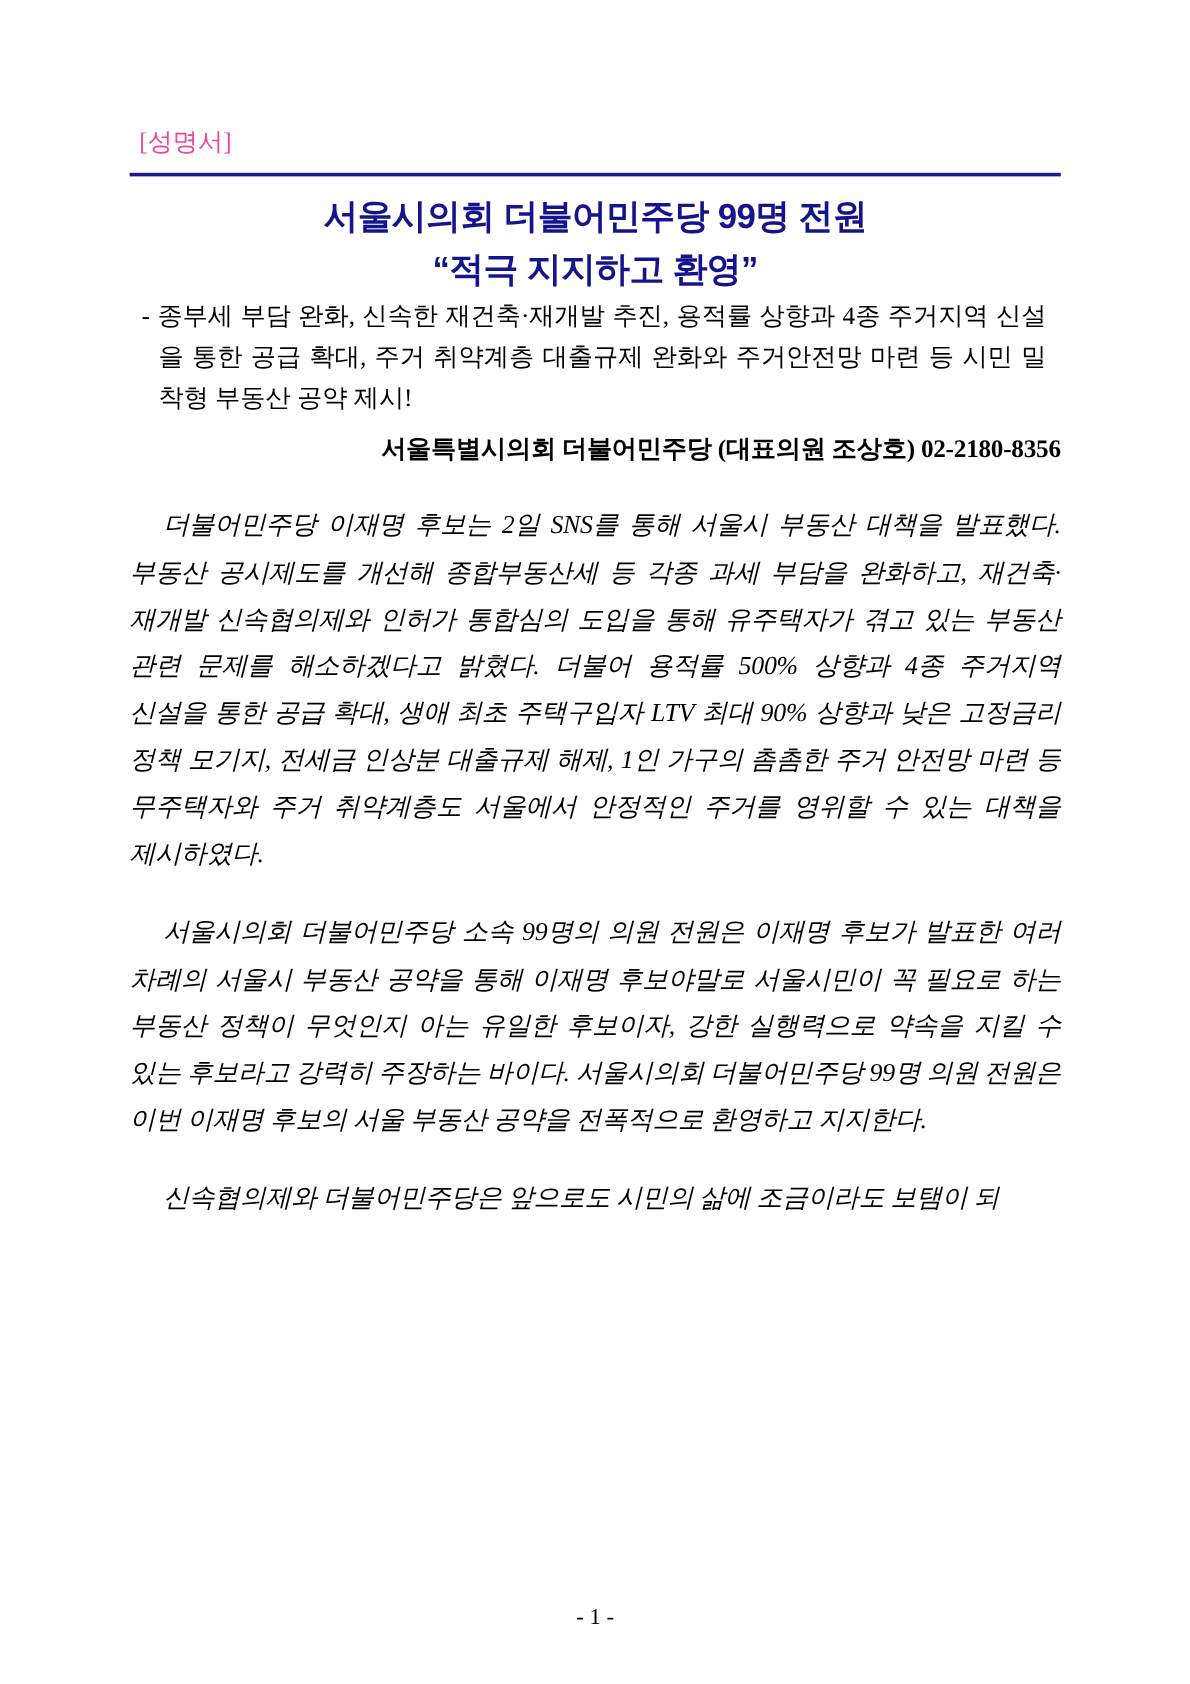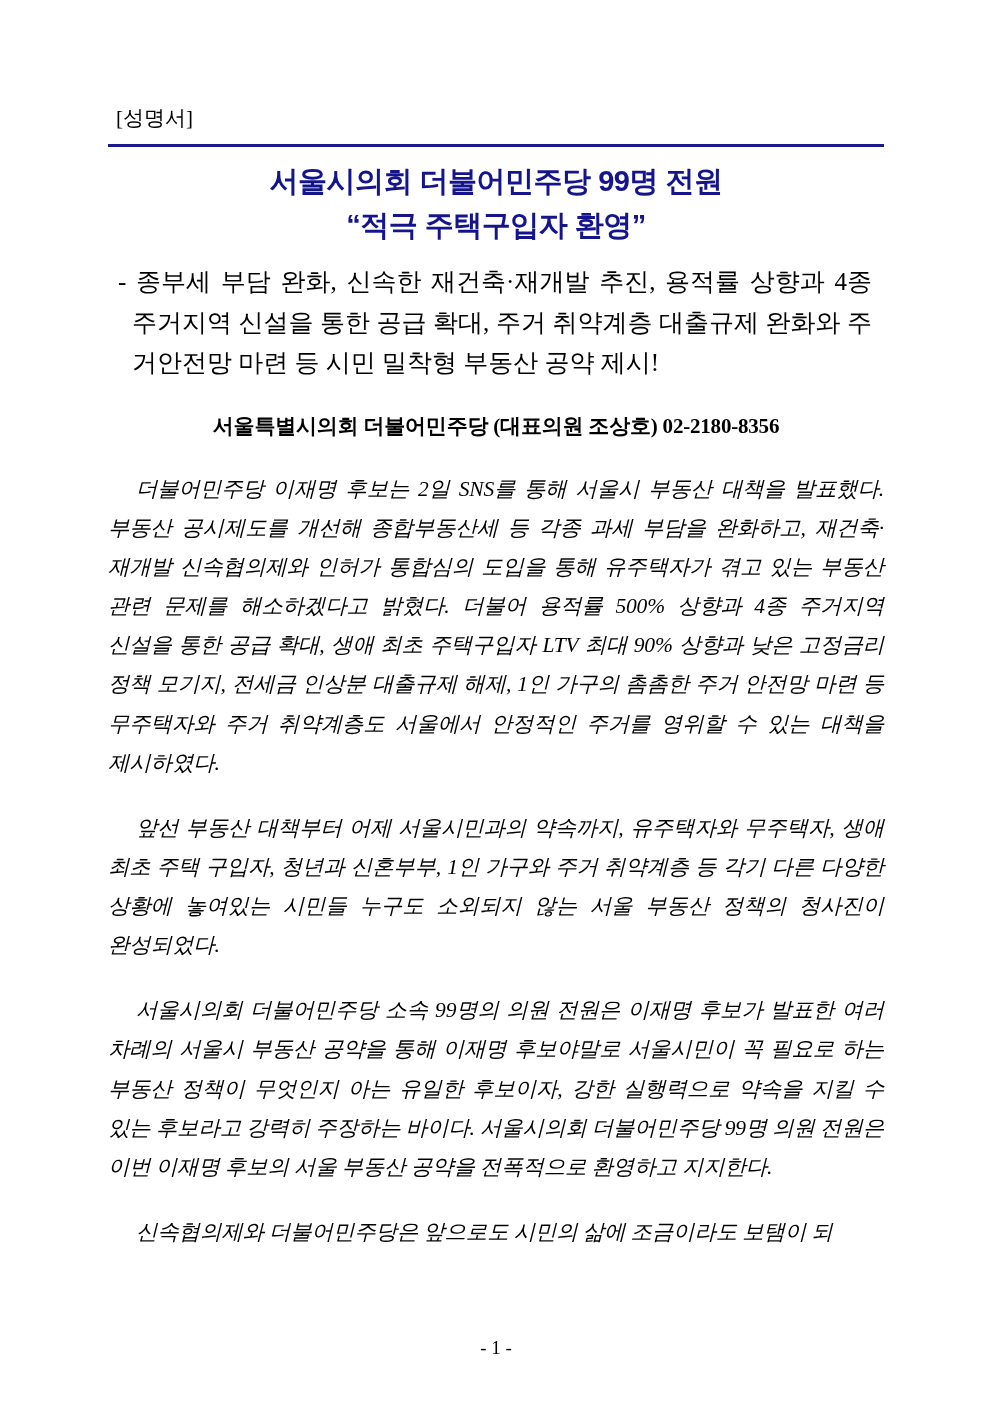--- a/index.html
+++ b/index.html
@@ -21,21 +21,21 @@
     width: 992px;
     height: 1403px;
     box-sizing: border-box;
     padding: 104px 108px 0 108px;
   }
   .doc-tag {
     font-size: 21px;
     font-family: "Liberation Serif", "DejaVu Serif", serif;
     letter-spacing: 0px;
     margin: 0 0 12px 8px;
-    color: #000000;
+    color: #ec4899;
   }
   .rule {
     border-top: 3px solid #1a1a8c;
     width: 100%;
     margin: 0 0 14px 0;
     height: 0;
   }
   .title-block {
     text-align: center;
     color: #14148c;
@@ -52,34 +52,33 @@
     letter-spacing: -0.5px;
     margin-top: 3px;
     text-align: center;
   }
   .title-line-3 {
     font-size: 29px;
     letter-spacing: -0.5px;
     margin-top: 3px;
   }
   .subtitle {
-    margin-top: 16px;
-    font-size: 25px;
+    font-size: 21px;
     line-height: 1.62;
     text-align: justify;
     text-justify: inter-word;
     padding: 0 12px 0 24px;
     text-indent: -14px;
     font-family: "Liberation Serif", "DejaVu Serif", serif;
   }
   .contact {
-    text-align: center;
+    text-align: right;
     font-size: 21px;
     font-weight: bold;
-    margin-top: 28px;
+    margin-top: 12px;
     letter-spacing: -0.2px;
     font-family: "Liberation Serif", "DejaVu Serif", serif;
   }
   .body-text {
     margin-top: 30px;
   }
   .para {
     font-size: 21.5px;
     line-height: 1.82;
     text-align: justify;
@@ -107,29 +106,28 @@
 <body>
 
 <div class="page">
 
   <div class="doc-tag">[성명서]</div>
 
   <div class="rule"></div>
 
   <div class="title-block">
     <div class="title-line-2">서울시의회 더불어민주당 99명 전원</div>
-    <div class="title-line-3">“적극 주택구입자 환영”</div>
+    <div class="title-line-3">“적극 지지하고 환영”</div>
   </div>
 
   <div class="subtitle">- 종부세 부담 완화, 신속한 재건축·재개발 추진, 용적률 상향과 4종 주거지역 신설을 통한 공급 확대, 주거 취약계층 대출규제 완화와 주거안전망 마련 등 시민 밀착형 부동산 공약 제시!</div>
 
   <div class="contact">서울특별시의회 더불어민주당 (대표의원 조상호) 02-2180-8356</div>
 
   <div class="body-text">
     <p class="para">더불어민주당 이재명 후보는 2일 SNS를 통해 서울시 부동산 대책을 발표했다. 부동산 공시제도를 개선해 종합부동산세 등 각종 과세 부담을 완화하고, 재건축·재개발 신속협의제와 인허가 통합심의 도입을 통해 유주택자가 겪고 있는 부동산 관련 문제를 해소하겠다고 밝혔다. 더불어 용적률 500% 상향과 4종 주거지역 신설을 통한 공급 확대, 생애 최초 주택구입자 LTV 최대 90% 상향과 낮은 고정금리 정책 모기지, 전세금 인상분 대출규제 해제, 1인 가구의 촘촘한 주거 안전망 마련 등 무주택자와 주거 취약계층도 서울에서 안정적인 주거를 영위할 수 있는 대책을 제시하였다.</p>
-    <p class="para">앞선 부동산 대책부터 어제 서울시민과의 약속까지, 유주택자와 무주택자, 생애 최초 주택 구입자, 청년과 신혼부부, 1인 가구와 주거 취약계층 등 각기 다른 다양한 상황에 놓여있는 시민들 누구도 소외되지 않는 서울 부동산 정책의 청사진이 완성되었다.</p>
     <p class="para">서울시의회 더불어민주당 소속 99명의 의원 전원은 이재명 후보가 발표한 여러 차례의 서울시 부동산 공약을 통해 이재명 후보야말로 서울시민이 꼭 필요로 하는 부동산 정책이 무엇인지 아는 유일한 후보이자, 강한 실행력으로 약속을 지킬 수 있는 후보라고 강력히 주장하는 바이다. 서울시의회 더불어민주당 99명 의원 전원은 이번 이재명 후보의 서울 부동산 공약을 전폭적으로 환영하고 지지한다.</p>
     <p class="para">신속협의제와 더불어민주당은 앞으로도 시민의 삶에 조금이라도 보탬이 되</p>
   </div>
 
   <div class="page-number">- 1 -</div>
 
 </div>
 
 </body></html>

